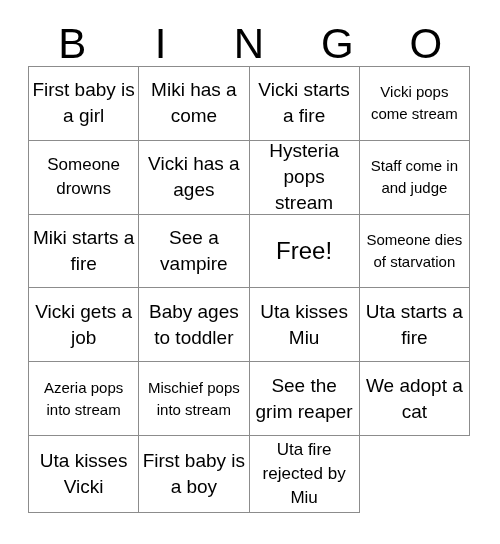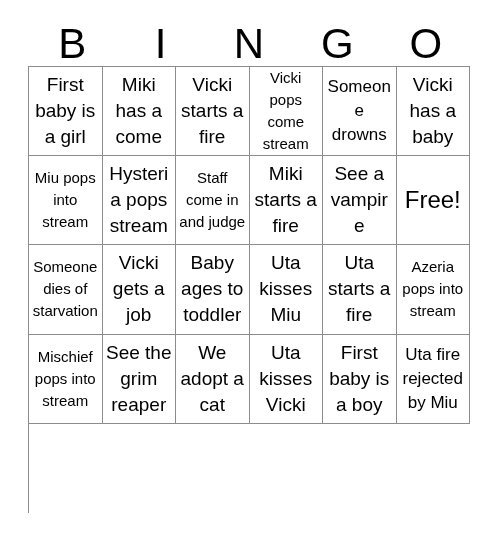--- a/index.html
+++ b/index.html
@@ -47,21 +47,21 @@
   }
 
   
   #bingo-grid {
     position: absolute;
     left: 28px;
     top: 66px;
     width: 442px;
     height: 447px;
     display: grid;
-    grid-template-columns: repeat(6, 1fr);
+    grid-template-columns: repeat(4, 1fr);
     grid-template-rows: repeat(5, 1fr);
     border-top: 1px solid #8c8c8c;
     border-left: 1px solid #8c8c8c;
     box-sizing: border-box;
     background: #ffffff;
   }
 
   .bingo-cell {
     border-right: 1px solid #8c8c8c;
     border-bottom: 1px solid #8c8c8c;
@@ -127,24 +127,21 @@
       <div class="bingo-cell">
         <span class="cell-text size-lg">Vicki starts a fire</span>
       </div>
       <div class="bingo-cell">
         <span class="cell-text size-sm">Vicki pops come stream</span>
       </div>
       <div class="bingo-cell">
         <span class="cell-text size-md">Someone drowns</span>
       </div>
       <div class="bingo-cell">
-        <span class="cell-text size-lg">Vicki has a baby</span>
-      </div>
-      <div class="bingo-cell">
-        <span class="cell-text size-sm">Miu pops into stream</span>
+        <span class="cell-text size-lg">Vicki has a ages</span>
       </div>
       <div class="bingo-cell">
         <span class="cell-text size-lg">Hysteria pops stream</span>
       </div>
       <div class="bingo-cell">
         <span class="cell-text size-sm">Staff come in and judge</span>
       </div>
       <div class="bingo-cell">
         <span class="cell-text size-lg">Miki starts a fire</span>
       </div>

